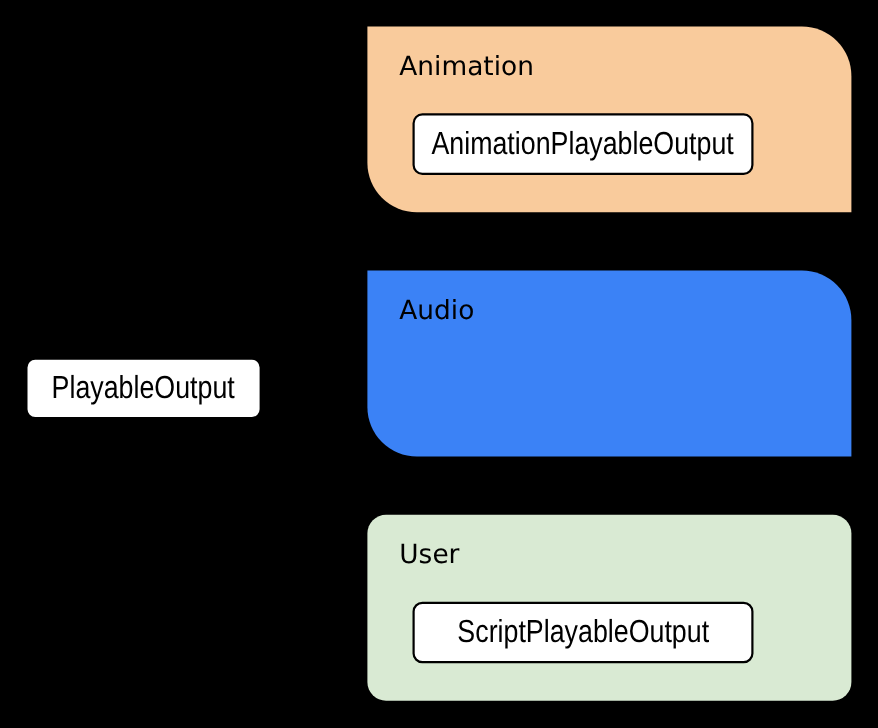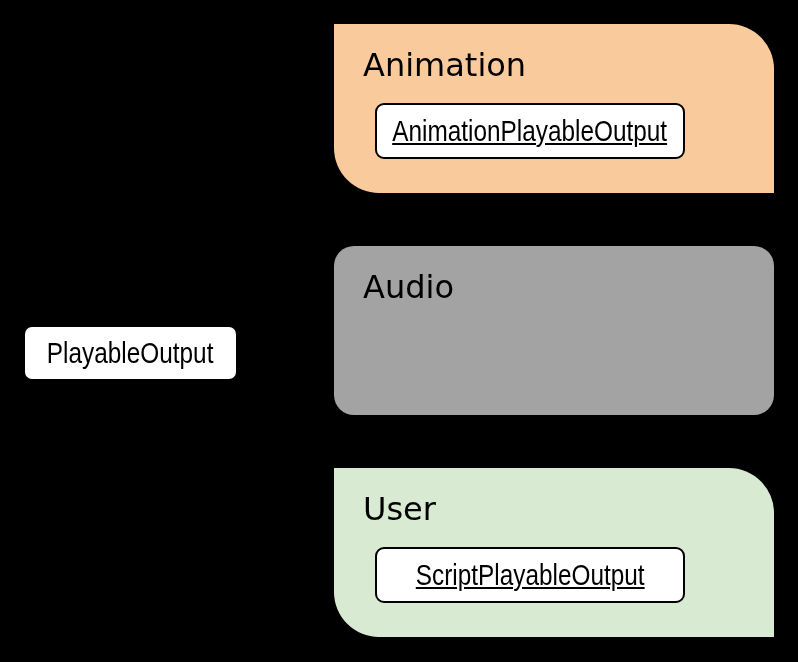--- a/index.html
+++ b/index.html
@@ -32,42 +32,42 @@
     border-radius: 0 45px 0 45px;
     box-sizing: border-box;
   }
   .g0 { top: 24px; }
   .g1 { top: 246px; }
   .g2 { top: 468px; }
   .gtitle {
     margin: 0;
     padding: 23px 0 0 29px;
     font-family: "DejaVu Sans", sans-serif;
-    font-size: 32px;
+    font-size: 24px;
     font-weight: 400;
     color: #000000;
     line-height: 1.16;
   }
   .node {
     position: absolute;
     background: #ffffff;
     border: 2px solid #000000;
     border-radius: 9px;
     box-sizing: border-box;
     display: flex;
     align-items: center;
     justify-content: center;
   }
   .root {
     left: 23px; top: 325px;
     width: 215px; height: 56px; text-align: center;
   }
   .child {
     left: 41px; top: 79px;
-    width: 310px; height: 56px; text-decoration: underline;
+    width: 310px; height: 56px;
   }
   .lbl {
     font-family: "Liberation Sans", sans-serif;
     font-size: 29px;
     color: #000000;
     white-space: nowrap;
     display: inline-block;
     transform: scaleX(0.84);
     transform-origin: 50% 50%;
   }
@@ -87,24 +87,24 @@
     <span class="lbl">PlayableOutput</span>
   </div>
 
   <section class="group g0" style="background: rgb(249, 203, 156);">
     <h2 class="gtitle">Animation</h2>
     <div class="node child">
       <span class="lbl">AnimationPlayableOutput</span>
     </div>
   </section>
 
-  <section class="group g1" style="background: #a3a3a3; border-radius: 20px;">
+  <section class="group g1" style="background: #3b82f6;">
     <h2 class="gtitle">Audio</h2>
   </section>
 
-  <section class="group g2" style="background: rgb(217, 234, 211);">
+  <section class="group g2" style="background: rgb(217, 234, 211); border-radius: 17px;">
     <h2 class="gtitle">User</h2>
     <div class="node child">
       <span class="lbl">ScriptPlayableOutput</span>
     </div>
   </section>
 
 </div>
 
 </body></html>

